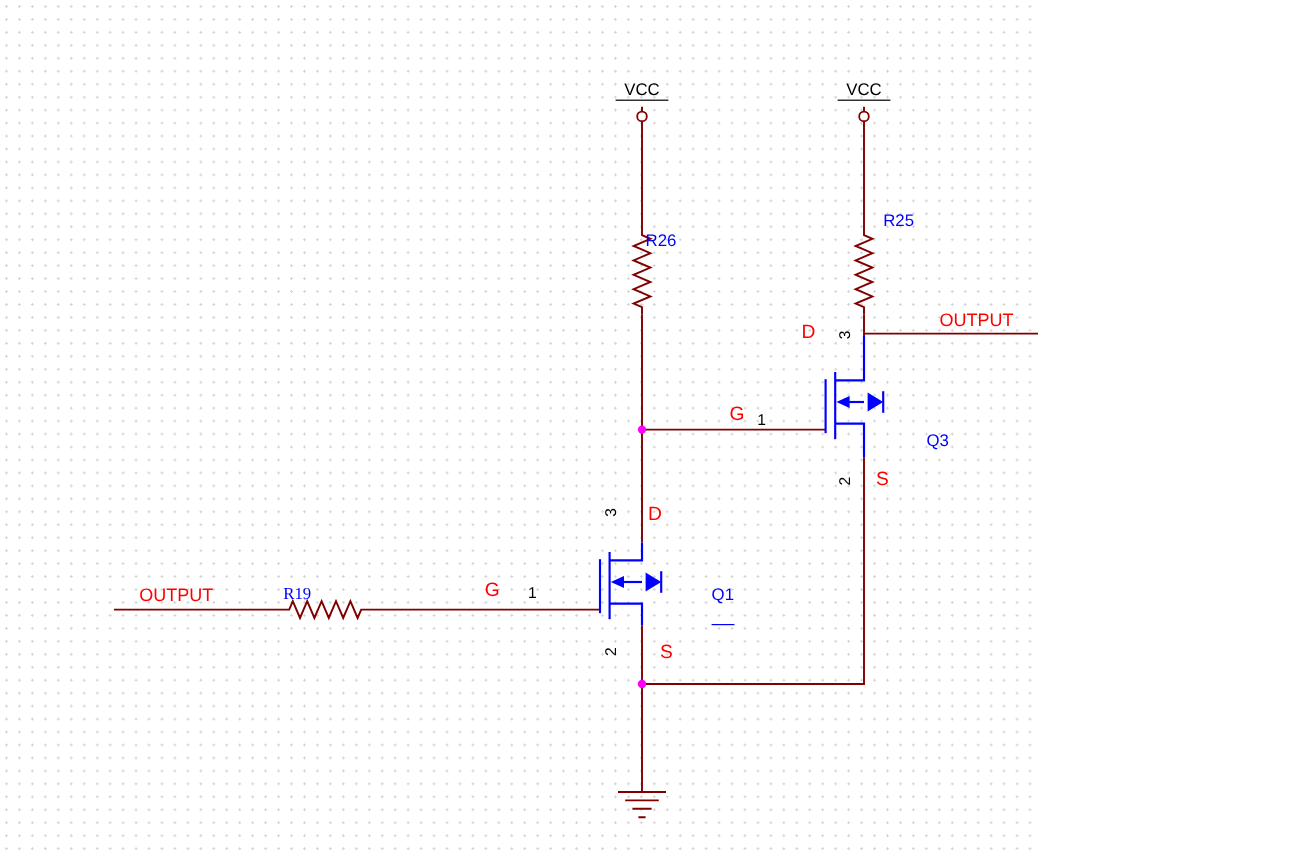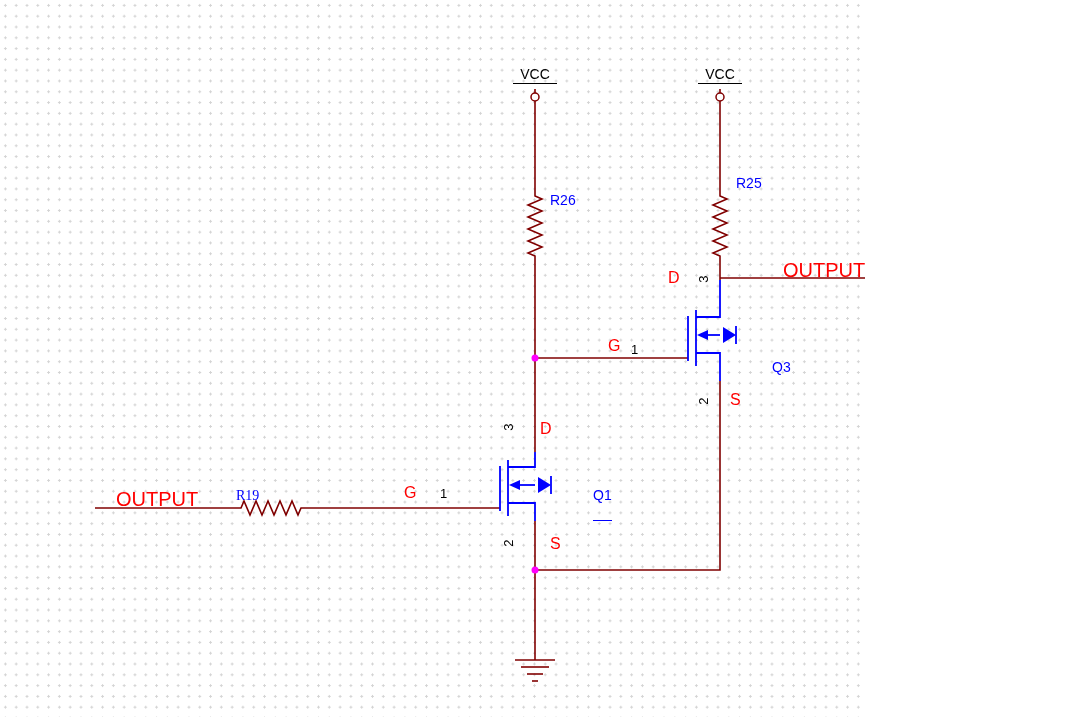--- a/index.html
+++ b/index.html
@@ -15,28 +15,28 @@
   svg.layer{position:absolute;left:0;top:0;}
   .wire{stroke:var(--wire,#800000);stroke-width:1.6;fill:none;}
   .sym{stroke:var(--symbol,#0000ff);stroke-width:1.8;fill:none;}
   .symfill{fill:var(--symbol,#0000ff);stroke:none;}
   .junction{fill:var(--junction,#ff00ff);stroke:none;}
   .portring{stroke:var(--wire,#800000);stroke-width:1.5;fill:#ffffff;}
 
   .lbl{position:absolute;line-height:1;white-space:nowrap;}
   .black{color:var(--text-black,#000);font-size:14px;}
   .blue{color:var(--label-blue,#0000ff);font-size:14px;}
-  .red{color:var(--label-red,#ff0000);font-size:20px;}
+  .red{color:var(--label-red,#ff0000);font-size:15px;}
   .portname{color:var(--label-red,#ff0000);font-size:16px;}
   .pin{color:var(--text-black,#000);font-size:13px;}
   .pin-rot{transform:rotate(-90deg);transform-origin:center;}
 
   .vcc1{left:513px;top:67px;width:44px;text-align:center;border-bottom:1px solid var(--text-black,#000);padding-bottom:2px;}
   .vcc2{left:698px;top:67px;width:44px;text-align:center;border-bottom:1px solid var(--text-black,#000);padding-bottom:2px;}
-  .r26lbl{left:550px;top:193px;}
+  .r26lbl{left:538px;top:193px;}
   .r25lbl{left:736px;top:176px;}
   .r19lbl{left:236px;top:489px;font-family:Liberation Serif, serif;}
   .q1ref{left:593px;top:488px;border-bottom:1px solid var(--label-blue,#0000ff);padding-bottom:18px;}
   .q3ref{left:772px;top:360px;}
   .inputlbl{left:116px;top:489px;}
   .outputlbl{left:783px;top:260px;}
   .q1d{left:540px;top:421px;}
   .q1g{left:404px;top:485px;}
   .q1s{left:550px;top:536px;}
   .q1p1{left:440px;top:487px;}

